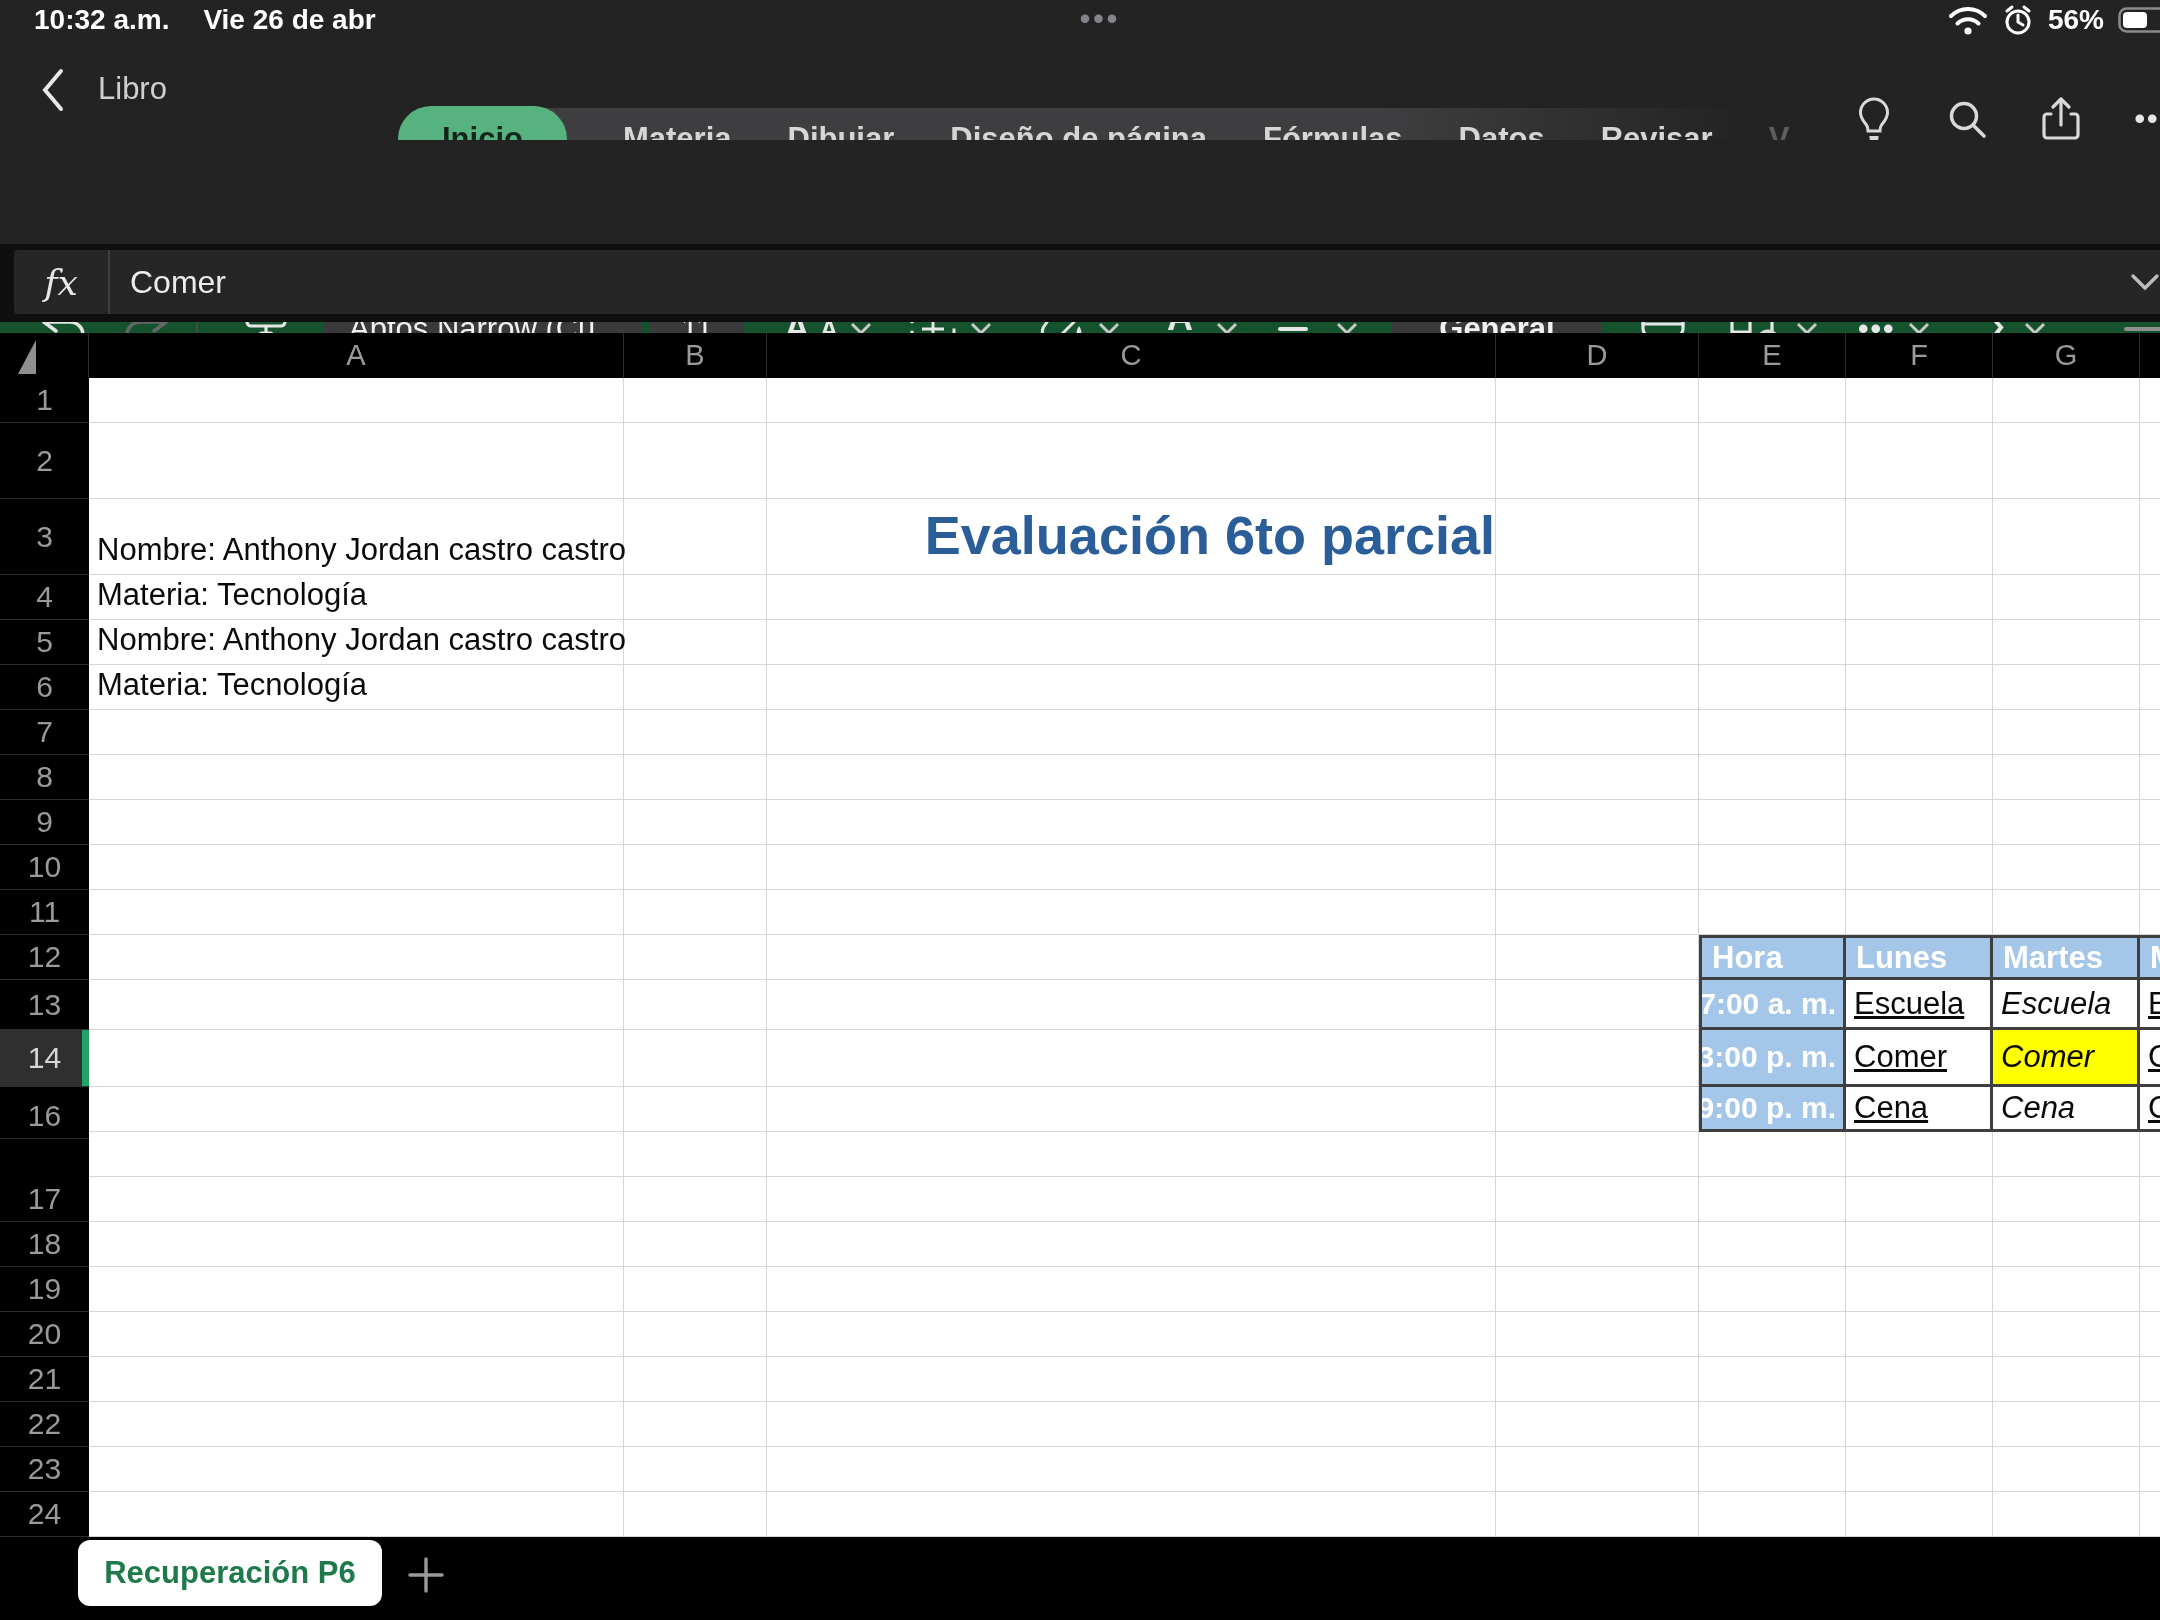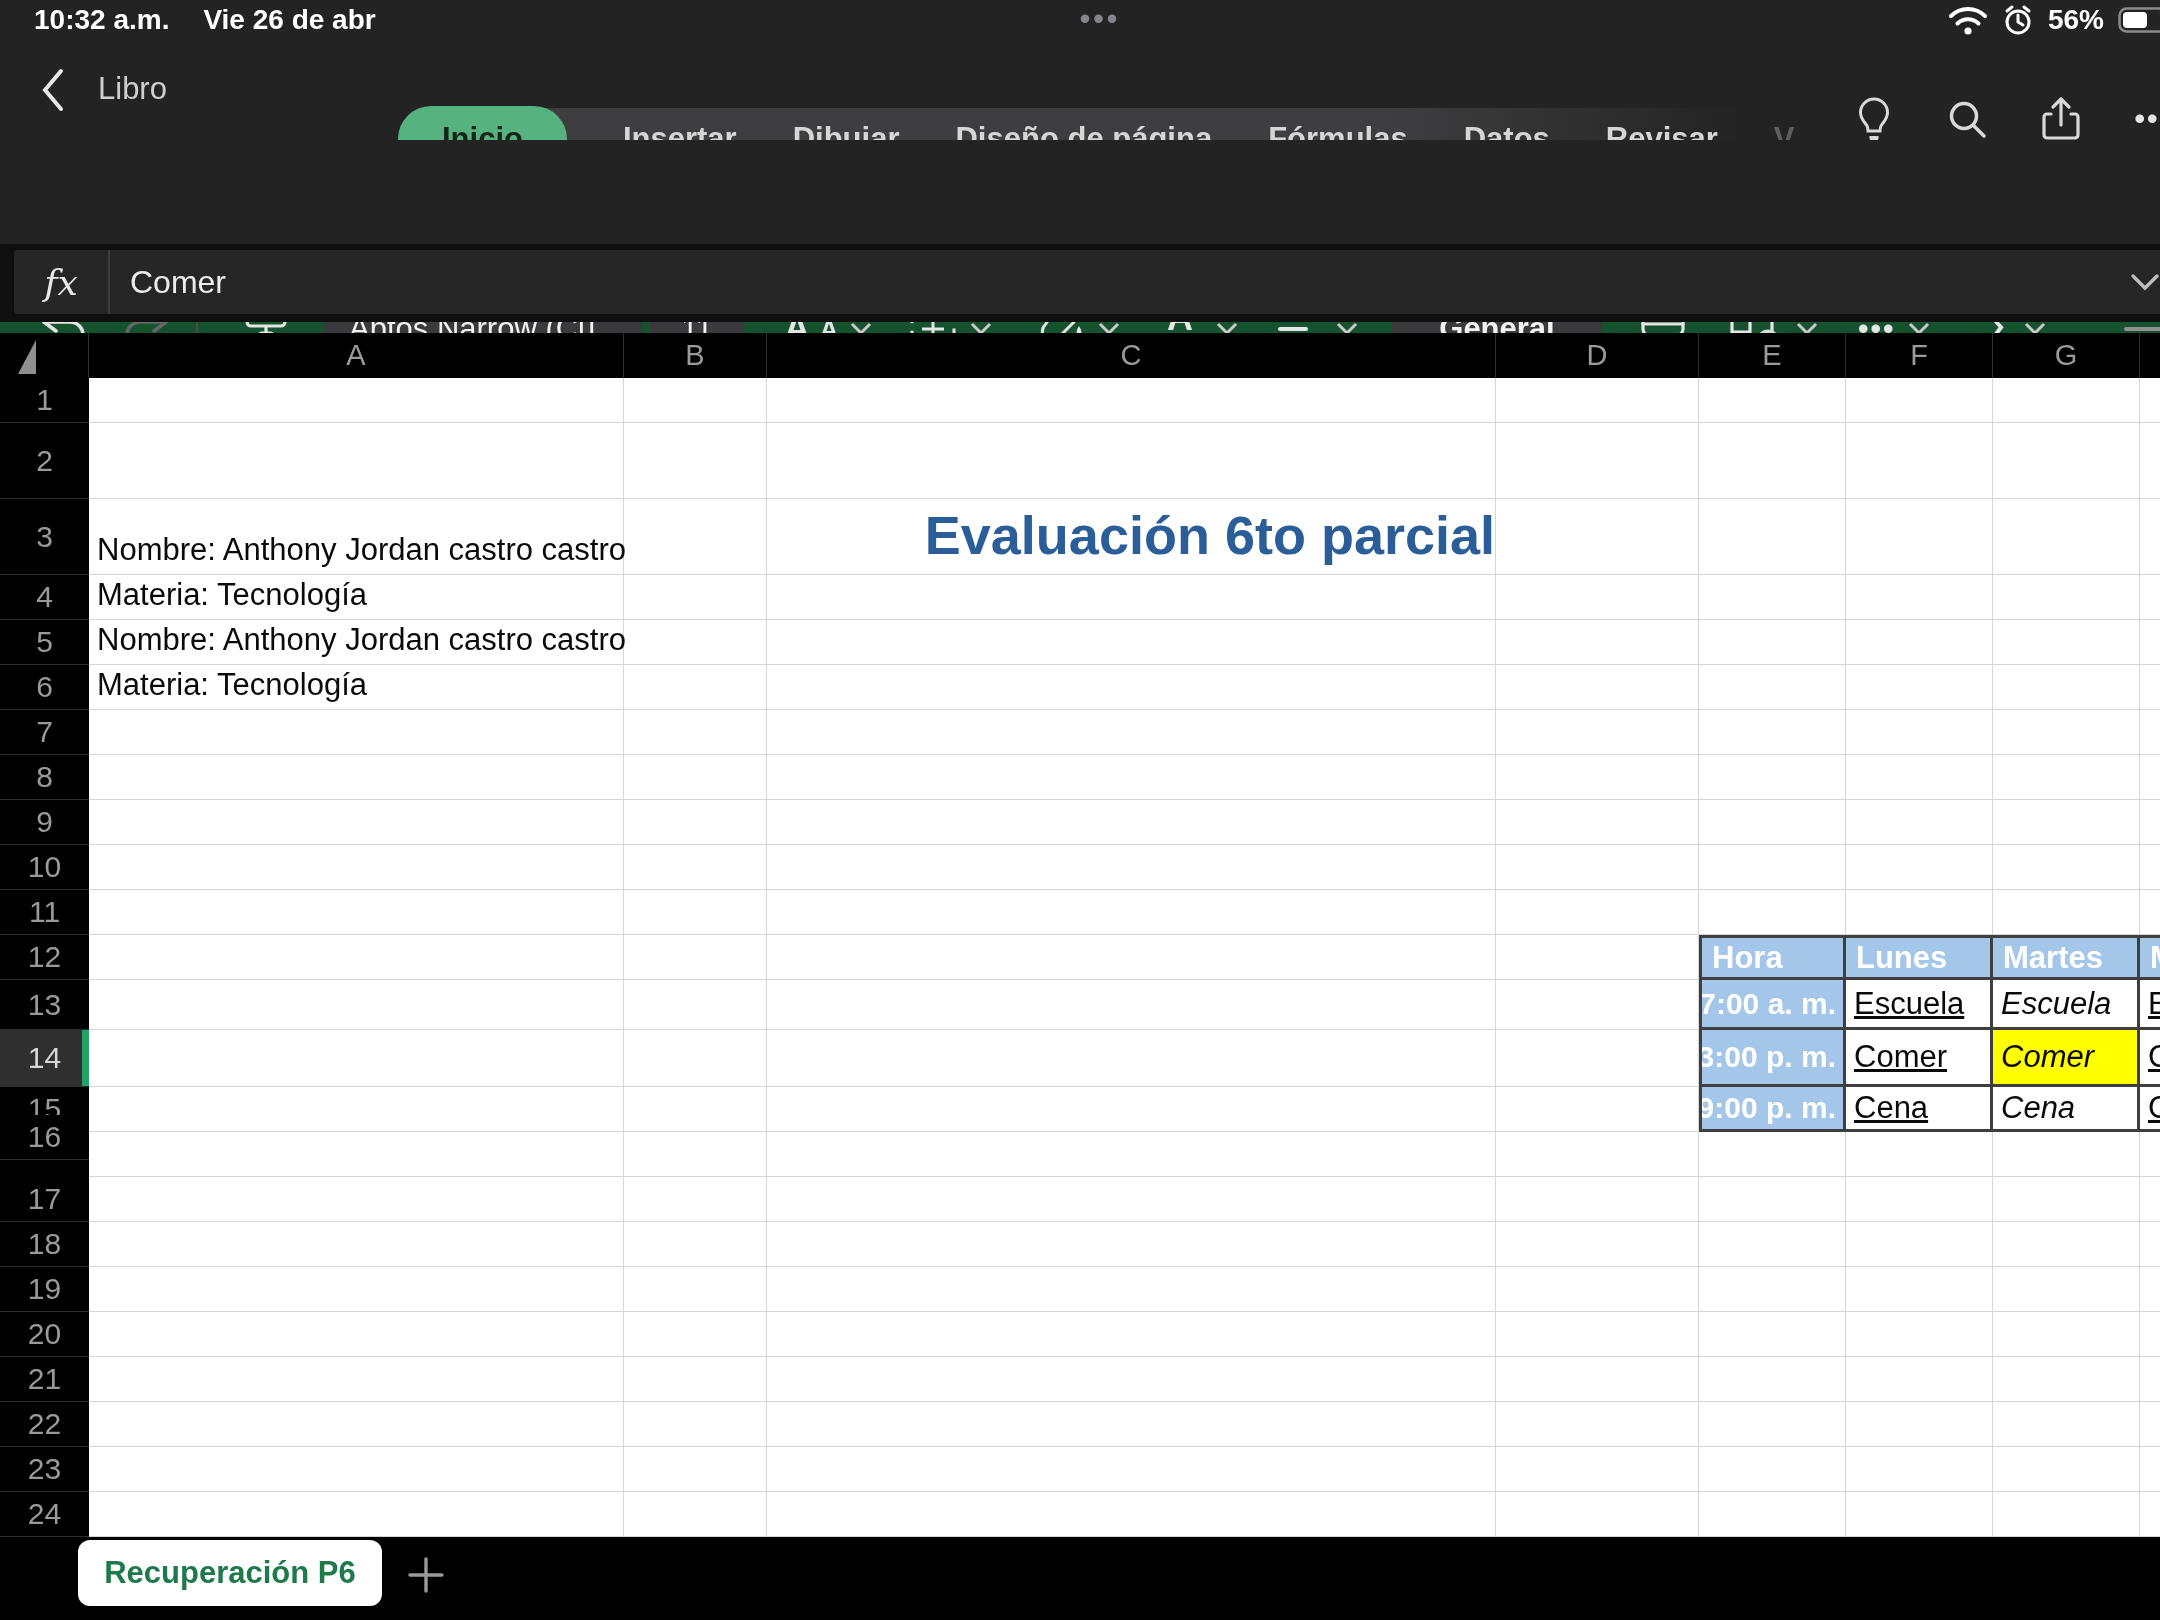--- a/index.html
+++ b/index.html
@@ -121,21 +121,21 @@
 
   <div class="ribbonrow">
     <span class="back-chev">
       <svg width="26" height="44" viewBox="0 0 26 44" fill="none" stroke="#e8e8e8" stroke-width="4" stroke-linecap="round">
         <path d="M21 3 L5 22 L21 41"></path>
       </svg>
     </span>
     <span class="doc-title">Libro</span>
     <div class="tabband">
         <div class="tab selected">Inicio</div>
-        <div class="tab">Insertar</div>
+        <div class="tab">Materia</div>
         <div class="tab">Dibujar</div>
         <div class="tab">Diseño de página</div>
         <div class="tab">Fórmulas</div>
         <div class="tab">Datos</div>
         <div class="tab">Revisar</div>
         <div class="tab ghost">V</div>
       </div>
     <div class="ribbon-icons">
       <span>
         <svg width="40" height="46" viewBox="0 0 40 46" fill="none" stroke="#d9d9d9" stroke-width="3">
@@ -318,21 +318,21 @@
       <div class="rhcell" style="top: 332px; height: 45px;">6</div>
       <div class="rhcell" style="top: 377px; height: 45px;">7</div>
       <div class="rhcell" style="top: 422px; height: 45px;">8</div>
       <div class="rhcell" style="top: 467px; height: 45px;">9</div>
       <div class="rhcell" style="top: 512px; height: 45px;">10</div>
       <div class="rhcell" style="top: 557px; height: 45px;">11</div>
       <div class="rhcell" style="top: 602px; height: 45px;">12</div>
       <div class="rhcell" style="top: 647px; height: 50px;">13</div>
       <div class="rhcell selected" style="top: 697px; height: 57px;">14<div class="selbar"></div></div>
       <div class="rhcell" style="top: 754px; height: 45px;">15</div>
-      <div class="rhcell" style="top: 782px; height: 45px;">16</div>
+      <div class="rhcell" style="top: 761px; height: 45px;">16</div>
       <div class="rhcell" style="top: 844px; height: 45px;">17</div>
       <div class="rhcell" style="top: 889px; height: 45px;">18</div>
       <div class="rhcell" style="top: 934px; height: 45px;">19</div>
       <div class="rhcell" style="top: 979px; height: 45px;">20</div>
       <div class="rhcell" style="top: 1024px; height: 45px;">21</div>
       <div class="rhcell" style="top: 1069px; height: 45px;">22</div>
       <div class="rhcell" style="top: 1114px; height: 45px;">23</div>
       <div class="rhcell" style="top: 1159px; height: 45px;">24</div>
       <div class="cell" style="left: 89px; top: 45px; width: 535px; height: 45px;"></div>
       <div class="cell" style="left: 624px; top: 45px; width: 143px; height: 45px;"></div>

